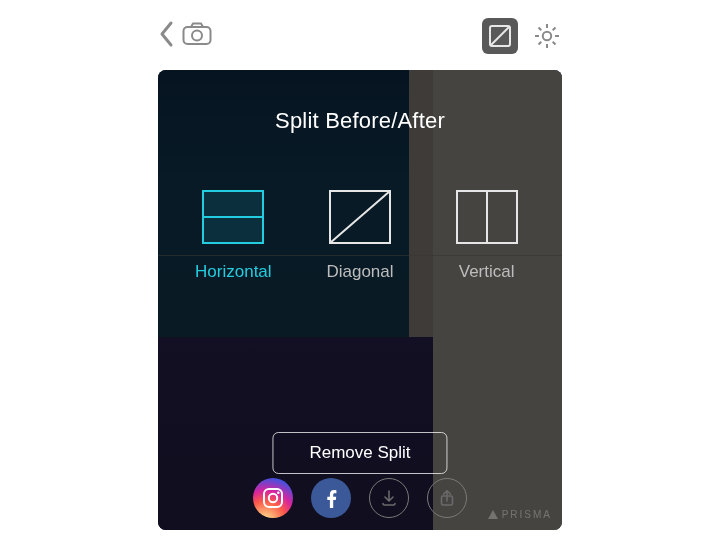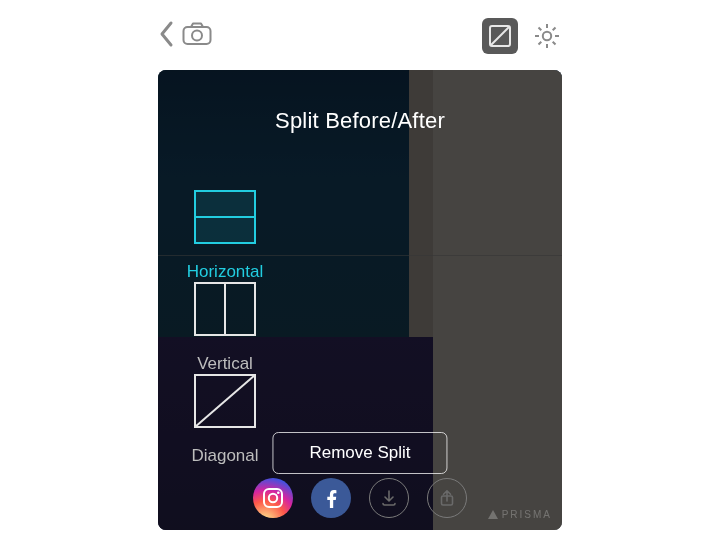--- a/index.html
+++ b/index.html
@@ -18,21 +18,21 @@
   .bg { position:absolute; inset:0; }
   .bg .sky { position:absolute; left:0; top:0; width:100%; height:58%; background:linear-gradient(180deg,#0e2d48 0%, #123a56 40%, #143a4f 100%); }
   .bg .wall { position:absolute; right:0; top:0; width:32%; height:100%; background:#9c9790; }
   .bg .wall2 { position:absolute; right:32%; top:0; width:6%; height:100%; background:#8a847d; }
   .bg .floor { position:absolute; left:0; bottom:0; width:68%; height:42%; background:linear-gradient(180deg,#2a2350 0%, #241f44 100%); }
   .bg .frameline { position:absolute; left:0; right:0; top:185px; height:1px; background:rgba(120,120,120,.6); }
   .overlay { position:absolute; inset:0; background:rgba(0,0,0,.55); }
 
   .title { position:absolute; top:38px; left:0; right:0; text-align:center; color:#fff; font-size:22px; font-weight:400; letter-spacing:.2px; }
 
-  .options { position:absolute; top:120px; left:0; right:0; display:flex; justify-content:space-around; padding:0 12px;flex-direction:column; }
+  .options { position:absolute; top:120px; left:0; right:0; display:flex; justify-content:space-around; padding:0 12px; }
   .opt { display:flex; flex-direction:column; align-items:center; gap:18px; width:110px; }
   .opt .iconbox { width:62px; height:54px; }
   .opt .lbl { font-size:17px; color:#bdbdbd; }
   .opt.selected .lbl { color:#22cde0; }
 
   .remove { position:absolute; left:50%; transform:translateX(-50%); bottom:56px; border:1px solid rgba(255,255,255,.75); color:#fff; font-size:17px; padding:10px 36px; border-radius:6px; background:transparent; }
 
   .watermark { position:absolute; right:10px; bottom:10px; color:rgba(255,255,255,.25); font-size:10px; letter-spacing:2px; display:flex; align-items:center; gap:4px;}
 
   
@@ -98,33 +98,33 @@
               <rect x="1" y="1" width="60" height="52" stroke="#22cde0" stroke-width="2" fill="rgba(34,205,224,0.12)"></rect>
               <line x1="1" y1="27" x2="61" y2="27" stroke="#22cde0" stroke-width="2"></line>
             </svg>
       </span>
       <span class="lbl">Horizontal</span>
     </div>
     <div class="opt">
       <span class="iconbox">
         <svg width="62" height="54" viewBox="0 0 62 54">
               <rect x="1" y="1" width="60" height="52" stroke="#e6e6e6" stroke-width="2" fill="none"></rect>
-              <line x1="31" y1="1" x2="31" y2="53" stroke="#e6e6e6" stroke-width="2"></line>
+              <line x1="1" y1="53" x2="61" y2="1" stroke="#e6e6e6" stroke-width="2"></line>
             </svg>
       </span>
-      <span class="lbl">Vertical</span>
+      <span class="lbl">Diagonal</span>
     </div>
     <div class="opt">
       <span class="iconbox">
         <svg width="62" height="54" viewBox="0 0 62 54">
               <rect x="1" y="1" width="60" height="52" stroke="#e6e6e6" stroke-width="2" fill="none"></rect>
-              <line x1="1" y1="53" x2="61" y2="1" stroke="#e6e6e6" stroke-width="2"></line>
+              <line x1="31" y1="1" x2="31" y2="53" stroke="#e6e6e6" stroke-width="2"></line>
             </svg>
       </span>
-      <span class="lbl">Diagonal</span>
+      <span class="lbl">Vertical</span>
     </div>
   </div>
 
   <button class="remove">Remove Split</button>
 
   <div class="watermark">
     <svg width="10" height="10" viewBox="0 0 10 10">
           <path d="M5 0 L10 9 H0 Z" fill="rgba(255,255,255,.25)"></path>
         </svg>
     <span>PRISMA</span>

